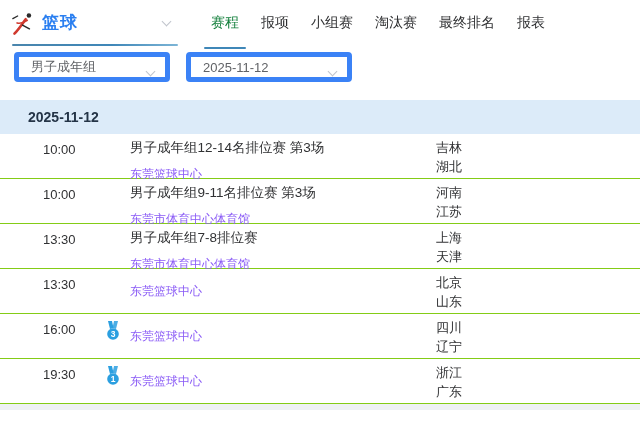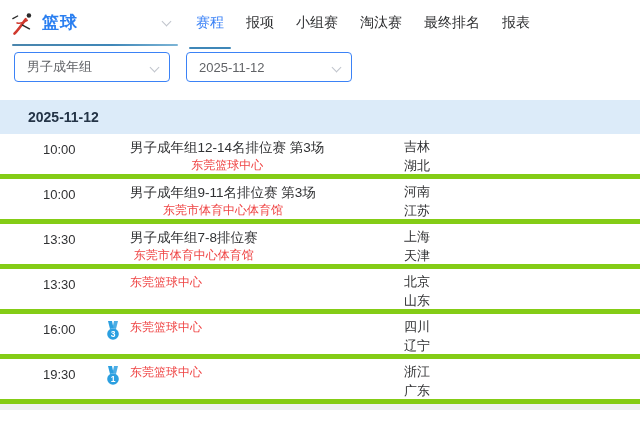--- a/index.html
+++ b/index.html
@@ -14,47 +14,47 @@
   .sport-dropdown { position:absolute; left:42px; top:11px; width:136px; height:26px; cursor:pointer; }
   .sport-label { font-size:17px; font-weight:700; color:#2b7ff0; letter-spacing:1px; }
   .sport-chev { position:absolute; right:8px; top:7px; }
   .chev { display:inline-block; width:7px; height:7px;
     border-right:1.5px solid #c0c4cc; border-bottom:1.5px solid #c0c4cc;
     transform:rotate(45deg); }
   .dropdown-underline { position:absolute; left:12px; top:44px; width:166px; height:2px;
     background:linear-gradient(90deg,#4a86ad,#3f87b8 60%,#7db5d6); border-radius:2px; }
   .tabs-nav { position:absolute; left:196px; top:14px; display:flex; gap:22px; }
   .tab { font-size:14px; color:#303133; cursor:pointer; position:relative; white-space:nowrap; }
-  .tab.active { color:#3b82f6; }
+  .tab.active { color:#15803d;margin-left:15px; }
   .tab.active::after { content:""; position:absolute; left:-7px; right:-7px; bottom:-17px;
     height:2px; background:#3f87b8; border-radius:2px; }
 
   
   .filters { position:relative; height:42px; background:#fff; }
-  .select { position:absolute; top:2px; height:30px; border:1px solid #3b82f6; border-radius:4px;
+  .select { position:absolute; top:2px; height:30px; border:5px solid #3b82f6; border-radius:4px;
     background:#fff; display:flex; align-items:center; padding:0 12px; cursor:pointer; }
   .select .value { font-size:13px; color:#606266; }
   .select .chev { position:absolute; right:11px; top:11px; }
   .select.group { left:14px; width:156px; }
   .select.date  { left:186px; width:166px; }
 
   
   .date-bar { margin-top:8px; height:34px; background:#dcebf9; display:flex; align-items:center;
     padding-left:28px; }
   .date-bar span { font-size:14px; font-weight:700; color:#243447; }
 
   
   .schedule-list { background:#fff; }
-  .srow { position:relative; height:45px; background:#fff; border-bottom:5px solid #84cc16; cursor:pointer;text-align:center; }
+  .srow { position:relative; height:45px; background:#fff; border-bottom:1px solid #84cc16; cursor:pointer; }
   .srow .time { position:absolute; left:43px; top:8px; font-size:13px; color:#303133; }
   .srow .medal { position:absolute; left:104px; top:7px; width:18px; height:20px; }
   .srow .titlebox { position:absolute; left:130px; top:5px; }
   .srow .title { font-size:13.5px; font-weight:400; color:#303133; white-space:nowrap; }
-  .srow .venue { font-size:12px; color:#ef4444; margin-top:0; white-space:nowrap; }
-  .srow .teams { position:absolute; left:404px; top:4px;font-family:Liberation Mono, monospace; }
+  .srow .venue { font-size:12px; color:#8b5cf6; margin-top:9px; white-space:nowrap; }
+  .srow .teams { position:absolute; left:436px; top:4px; }
   .srow .team { font-size:13px; color:#303133; line-height:19px; }
 
   .bottom-band { height:6px; background:#eef1f4; }
 </style>
 </head>
 <body>
 
 <div class="app">
 
   <header class="top-header">

